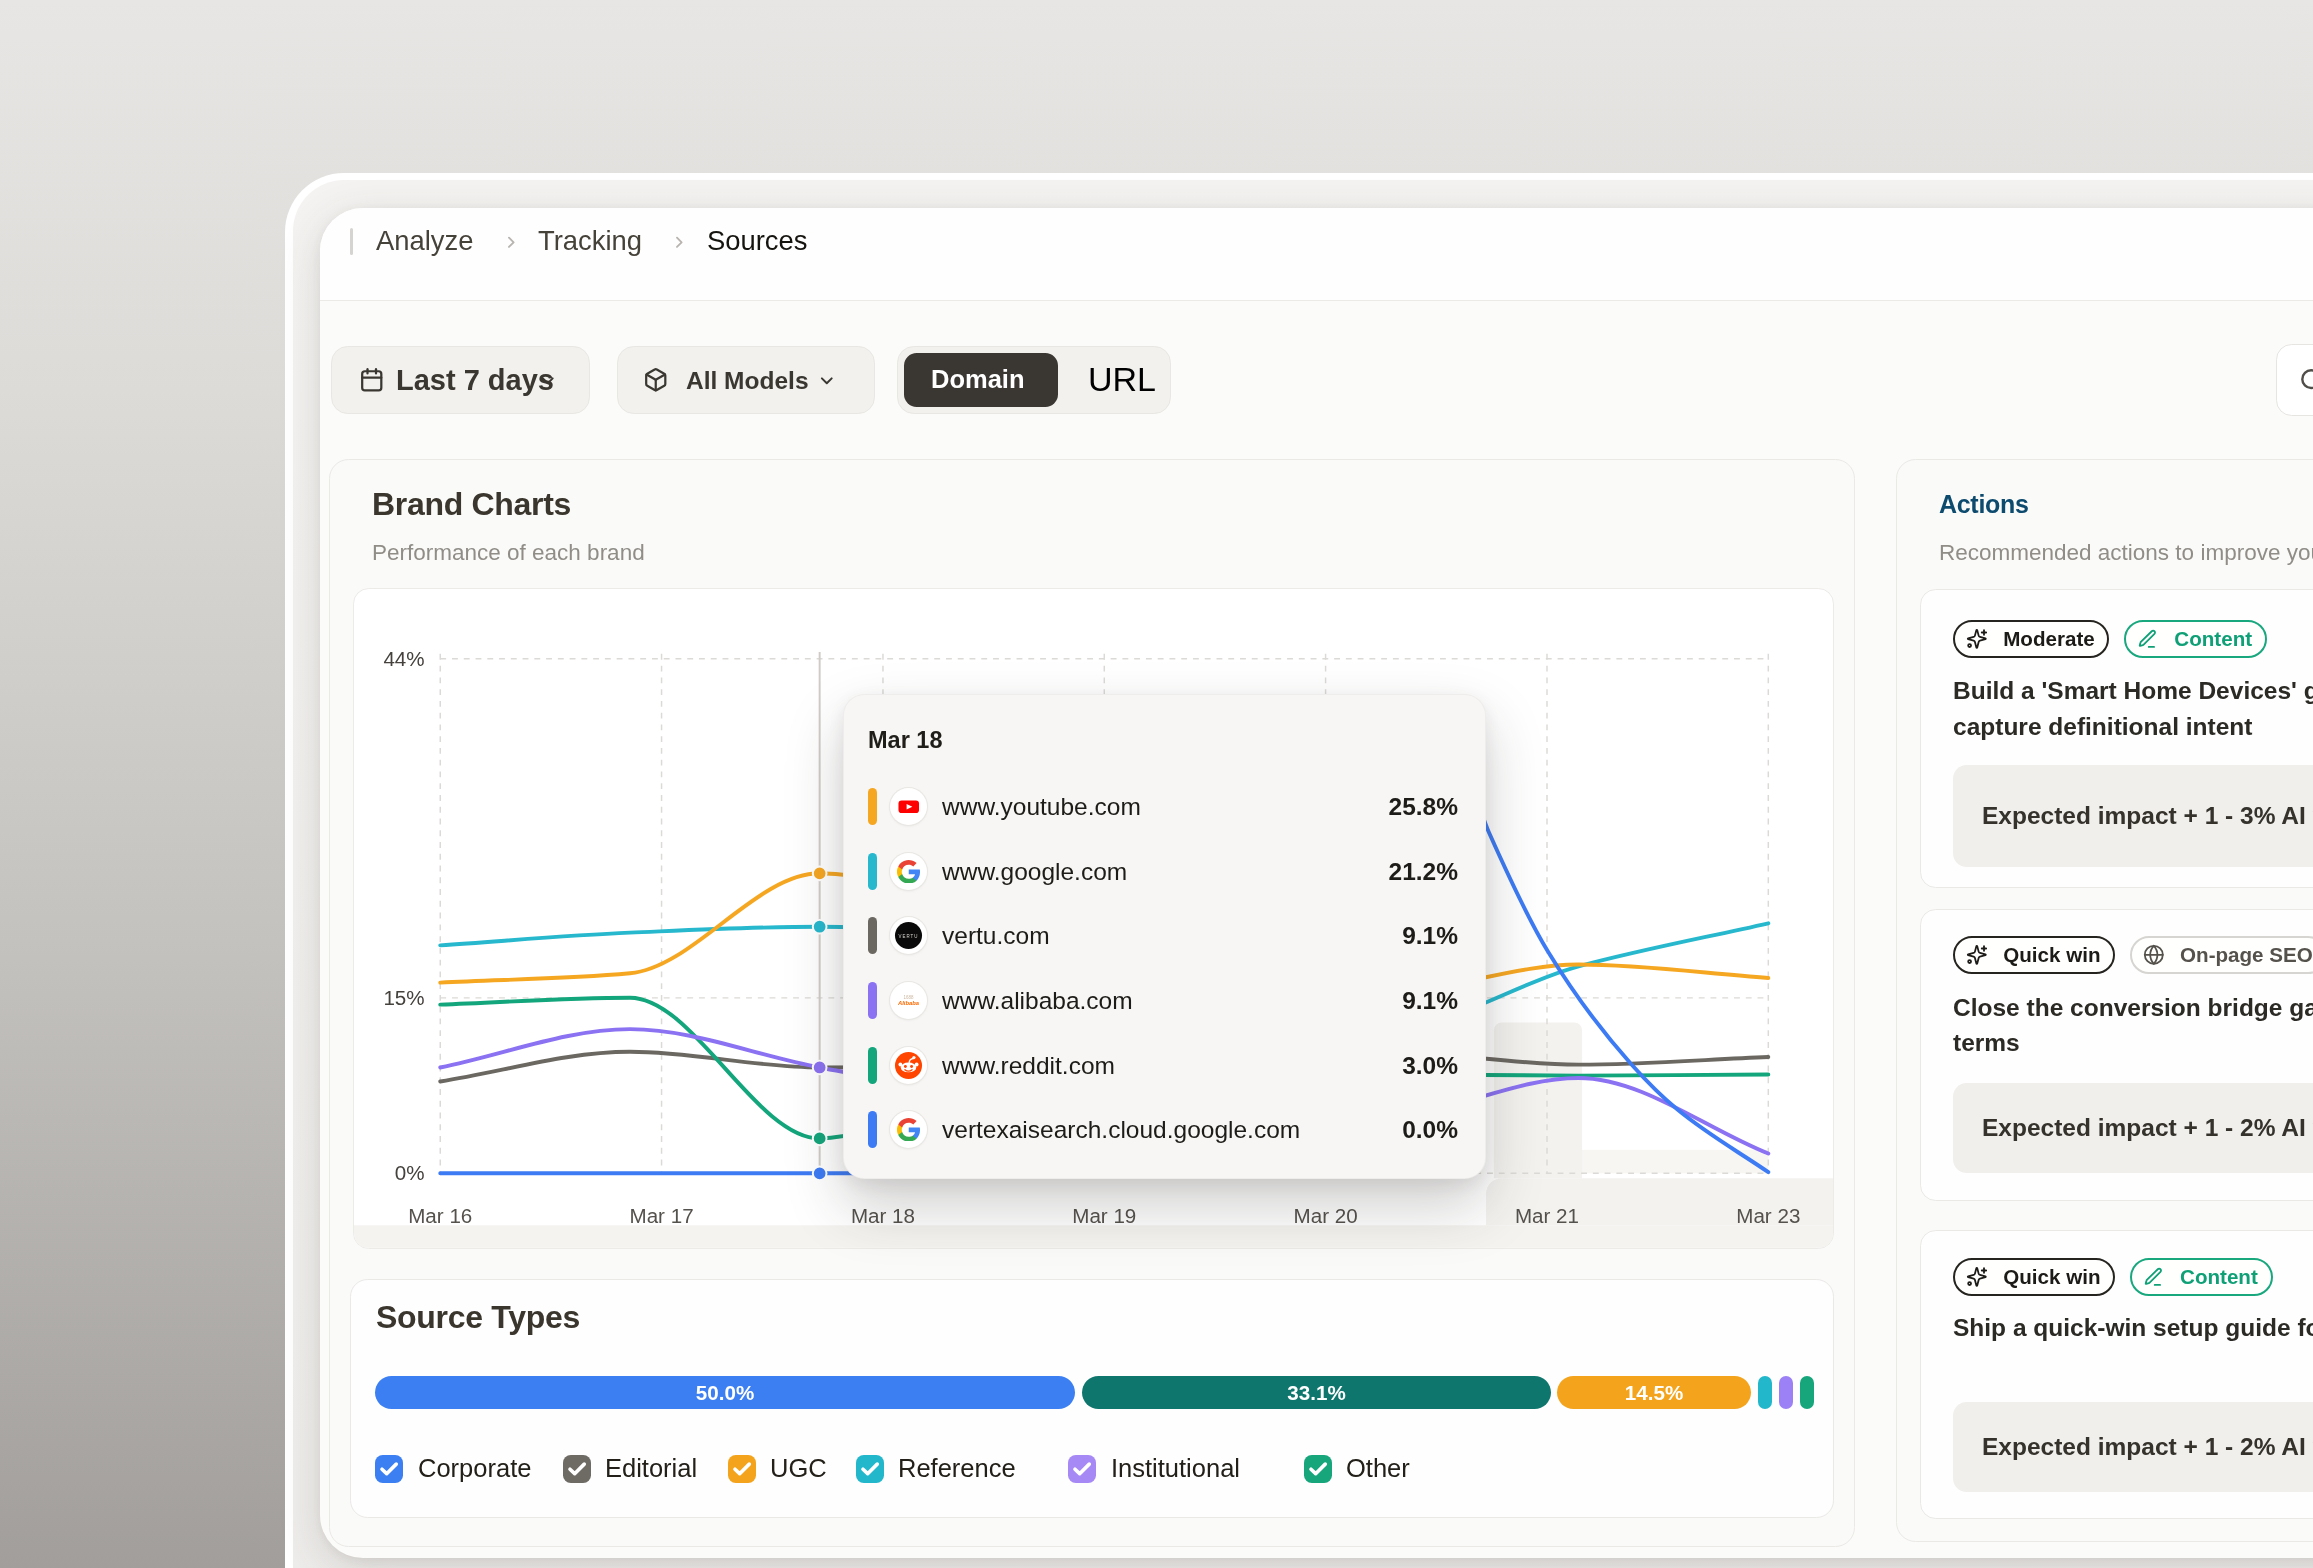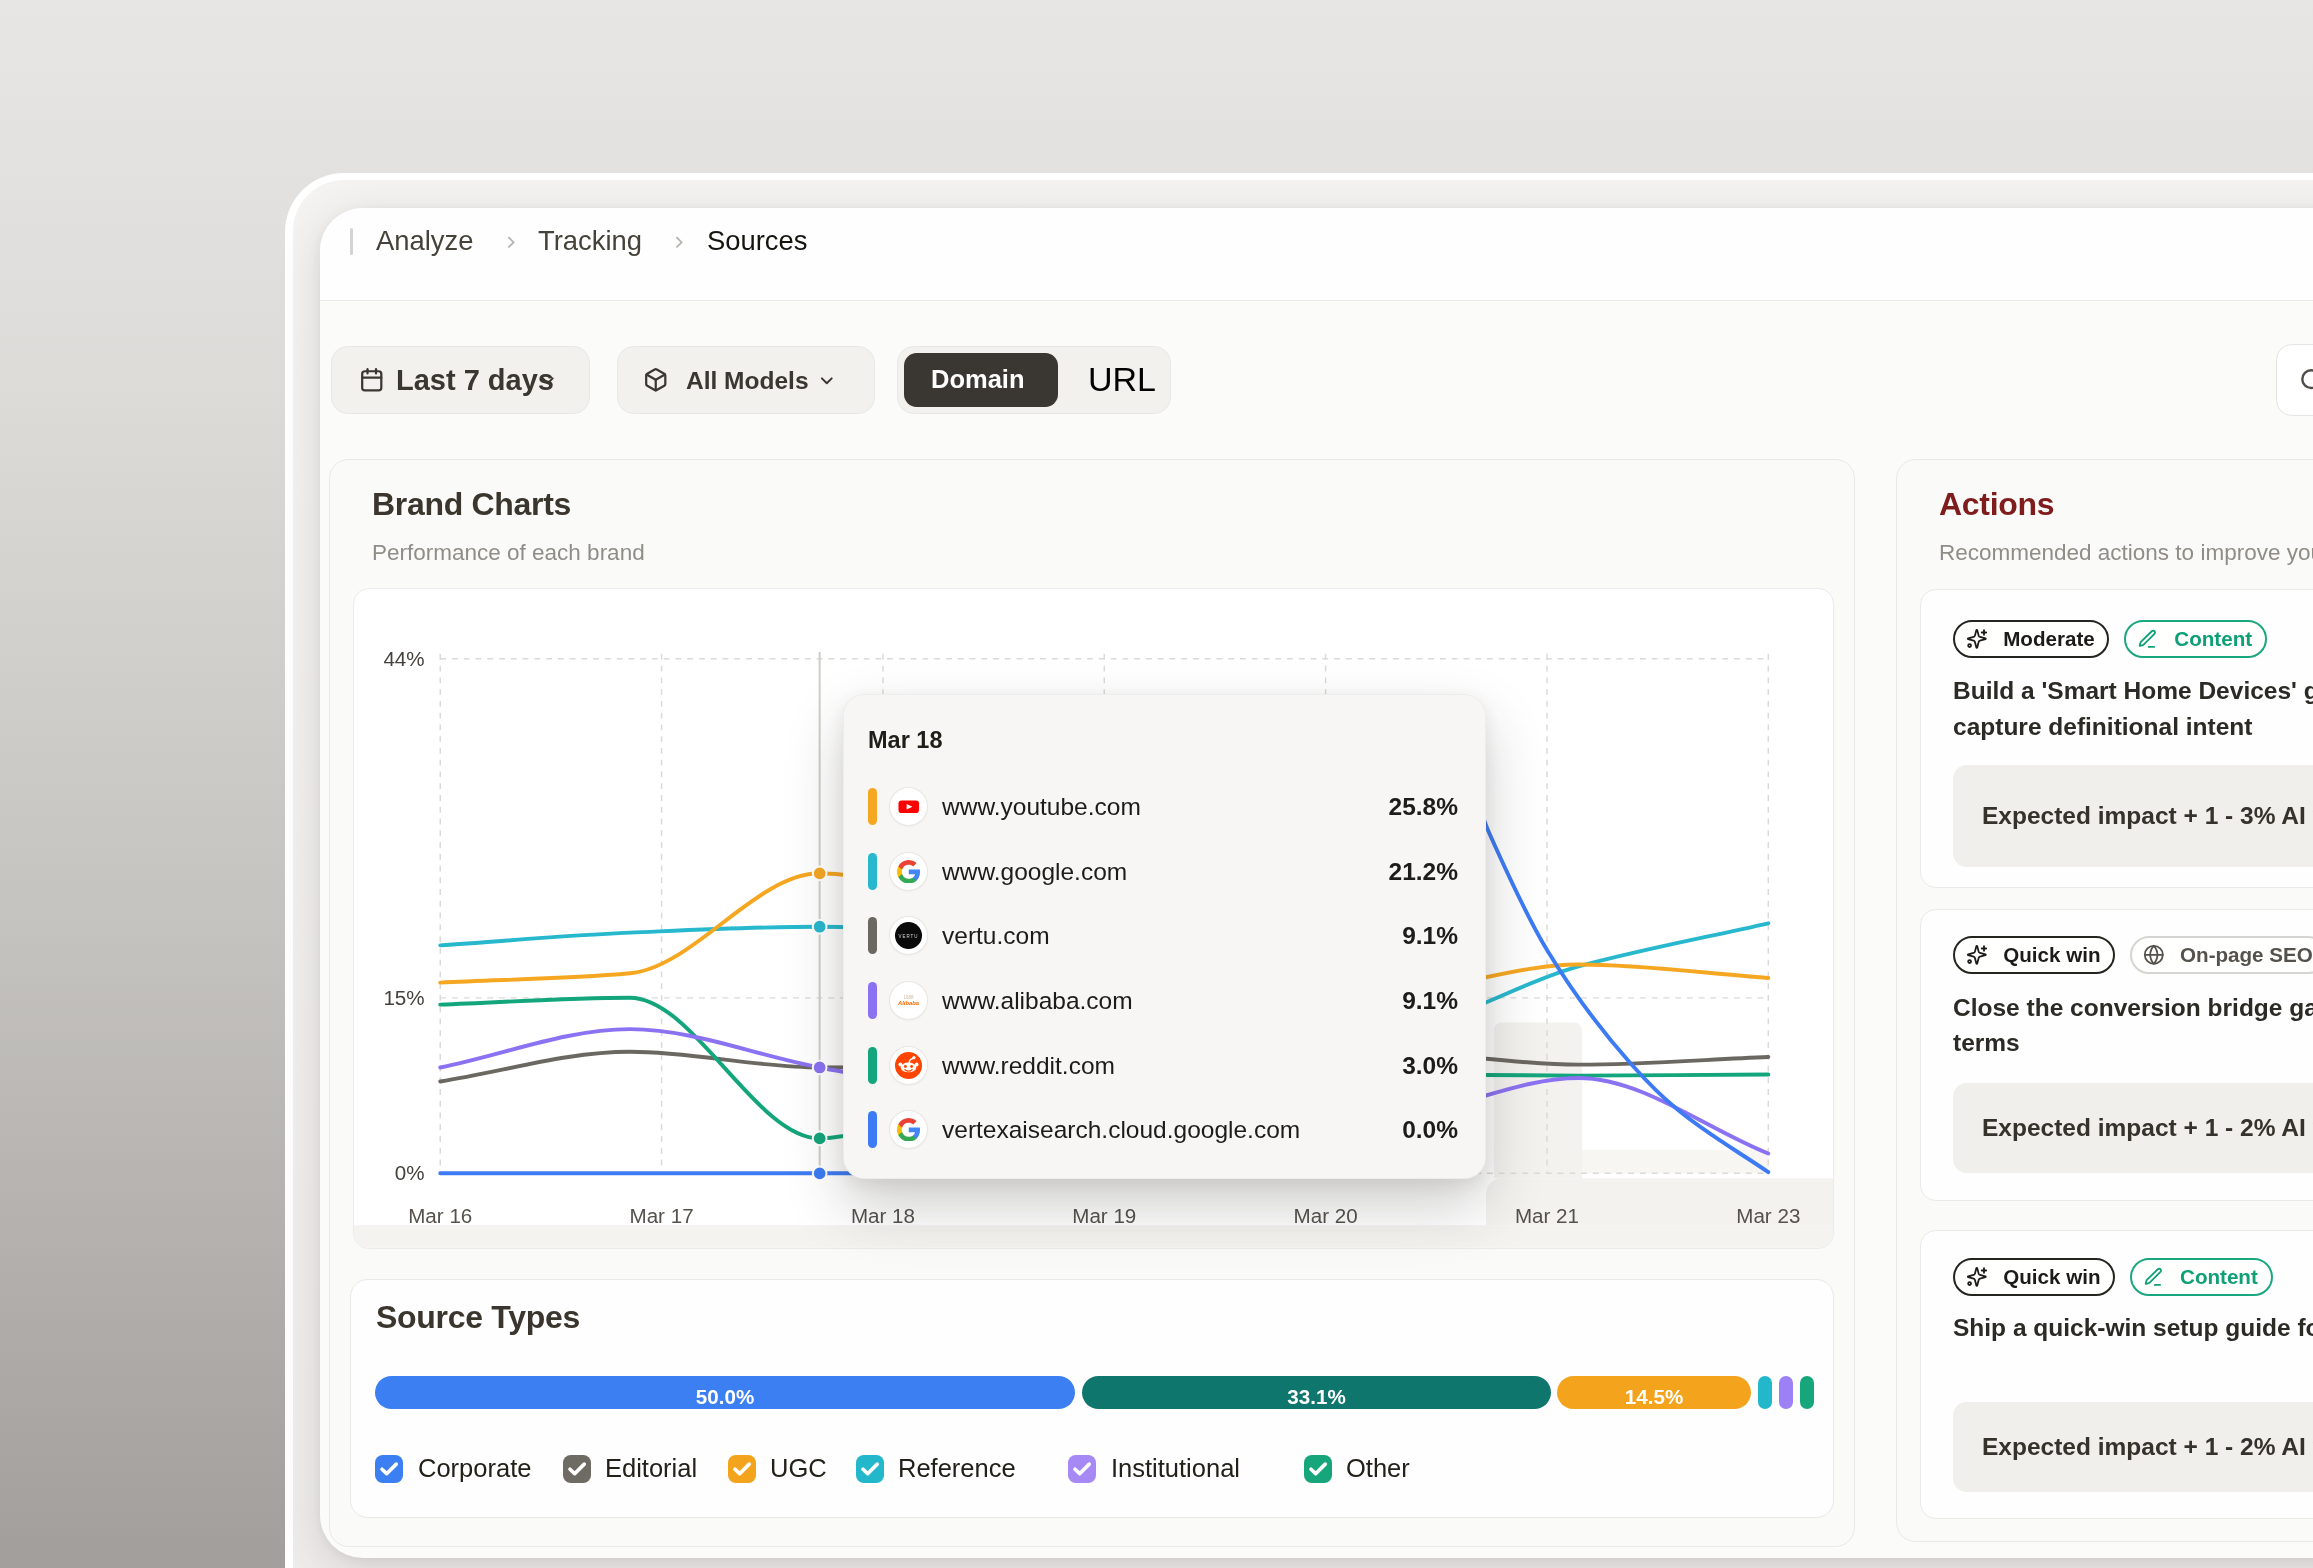--- a/index.html
+++ b/index.html
@@ -6,21 +6,21 @@
 html,body { width:2313px; height:1568px; overflow:hidden; }
 body {
   font-family:"Liberation Sans",sans-serif;
   background:linear-gradient(to bottom,#e7e6e4 0%,#dddbd8 25%,#c4c2be 60%,#a19e9b 100%);
   position:relative;
 }
 .abs { position:absolute; }
 .t { position:absolute; white-space:nowrap; line-height:25.5px; }
 .card { position:absolute; background:#fefefe; border:1.5px solid #ebe9e6; border-radius:15.7px; }
 .icirc { width:37px; height:37px; border-radius:50%; background:#fff; box-shadow:0 0 0 1px #e9e7e3, 0 1px 2.9px rgba(0,0,0,.08); }
-.seg { top:1376px; height:33px; border-radius:16.7px; display:flex; align-items:flex-end; justify-content:center; }
+.seg { top:1376px; height:33px; border-radius:16.7px; display:flex; align-items:center; justify-content:center; }
 .seg span { color:#fff; font-size:20.6px; font-weight:700; }
 .bdg { height:38px; border:2px solid; border-radius:19.6px; background:#fffffe; display:inline-flex; align-items:center; gap:7.8px; padding:0 12.7px 0 10.8px; }
 .bdg span { font-size:20.6px; font-weight:600; white-space:nowrap;margin-left:8px; }
 </style>
 </head>
 <body>
 
 <div class="abs" style="left:285px;top:173px;width:2322px;height:1764px;border-radius:59px;background:#ffffff"></div>
 <div class="abs" style="left:293px;top:180px;width:2314px;height:1756px;border-radius:51px;background:linear-gradient(to bottom,#f4f3f1,#edebe9)"></div>
 
@@ -225,21 +225,21 @@
   </div>
 <div class="t" style="left:1111px;top:1456px;font-size:25.5px;color:#232019">Institutional</div>
 <div class="abs" style="left:1304px;top:1455px;width:28px;height:28px;border-radius:7.8px;background:#17A67C">
     <svg width="28" height="28" viewBox="0 0 24 24" fill="none" stroke="#fff" stroke-width="3.1" stroke-linecap="round" stroke-linejoin="round" style="display:block">
       <path d="M18.2 7.8 10 16 6 12.2"></path>
     </svg>
   </div>
 <div class="t" style="left:1346px;top:1456px;font-size:25.5px;color:#232019">Other</div>
 
 <div class="abs card" style="left:1896px;top:459px;width:712px;height:1083px;background:#fafaf9;border-radius:19.6px"></div>
-<div class="t" style="left:1939px;top:492px;font-size:32px;font-weight:700;color:#7f1d1d;letter-spacing:-0.3px">Actions</div>
+<div class="t" style="left:1939px;top:492px;font-size:25px;font-weight:700;color:#0c4a6e;letter-spacing:-0.3px">Actions</div>
 <div class="t" style="left:1939px;top:540px;font-size:22.5px;color:#908d87">Recommended actions to improve your AI visibility</div>
 
 <div class="abs card" style="left:1920px;top:589px;width:667px;height:299px"></div>
 <div class="abs" style="left:1953px;top:620px;display:flex;gap:14.7px">
     <div class="bdg" style="border-color:#26241f;color:#1d1b17">
       <svg width="21.6" height="21.6" viewBox="0 0 24 24" fill="none" stroke="#1d1b17" stroke-width="2" stroke-linecap="round" stroke-linejoin="round">
         <path d="M9.937 15.5A2 2 0 0 0 8.5 14.063l-6.135-1.582a.5.5 0 0 1 0-.962L8.5 9.936A2 2 0 0 0 9.937 8.5l1.582-6.135a.5.5 0 0 1 .963 0L14.063 8.5A2 2 0 0 0 15.5 9.937l6.135 1.581a.5.5 0 0 1 0 .964L15.5 14.063a2 2 0 0 0-1.437 1.437l-1.582 6.135a.5.5 0 0 1-.963 0z"></path>
         <path d="M20 2.5v5"></path>
         <path d="M22.5 5h-5"></path>
         <circle cx="4" cy="19.5" r="1.6"></circle>

